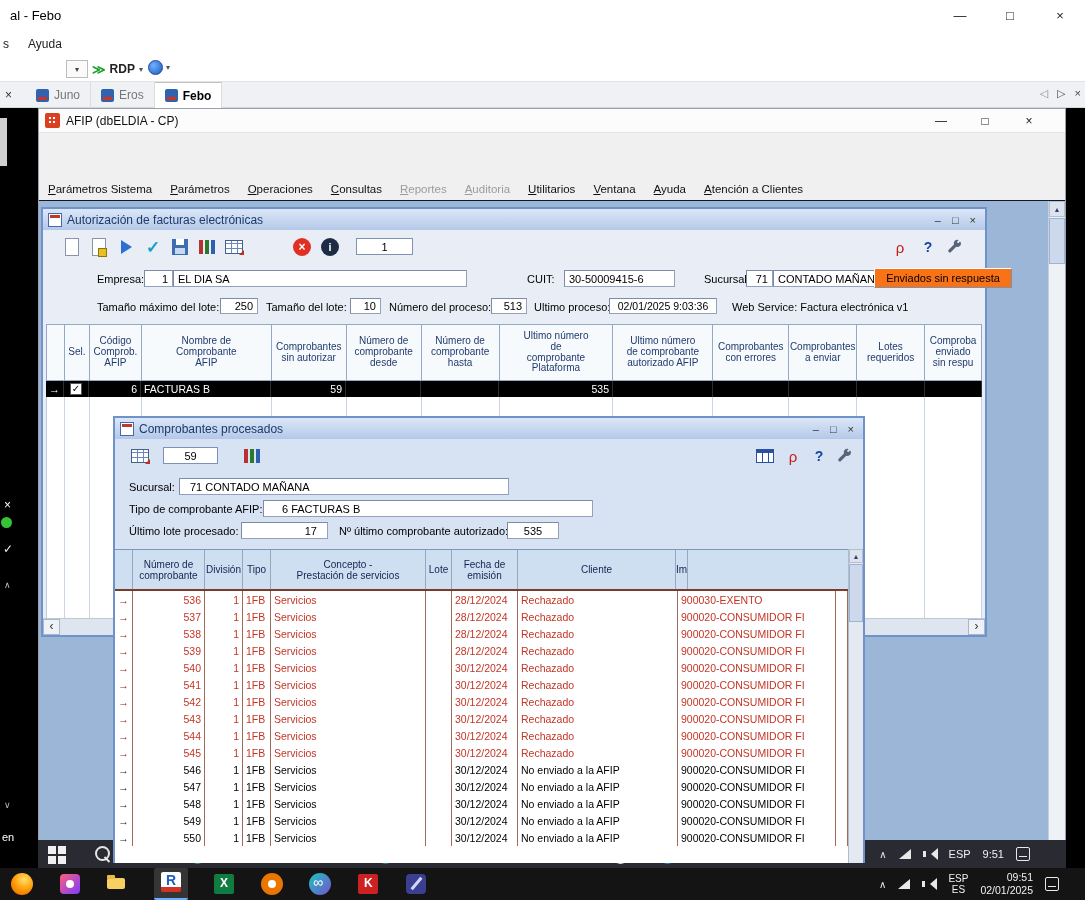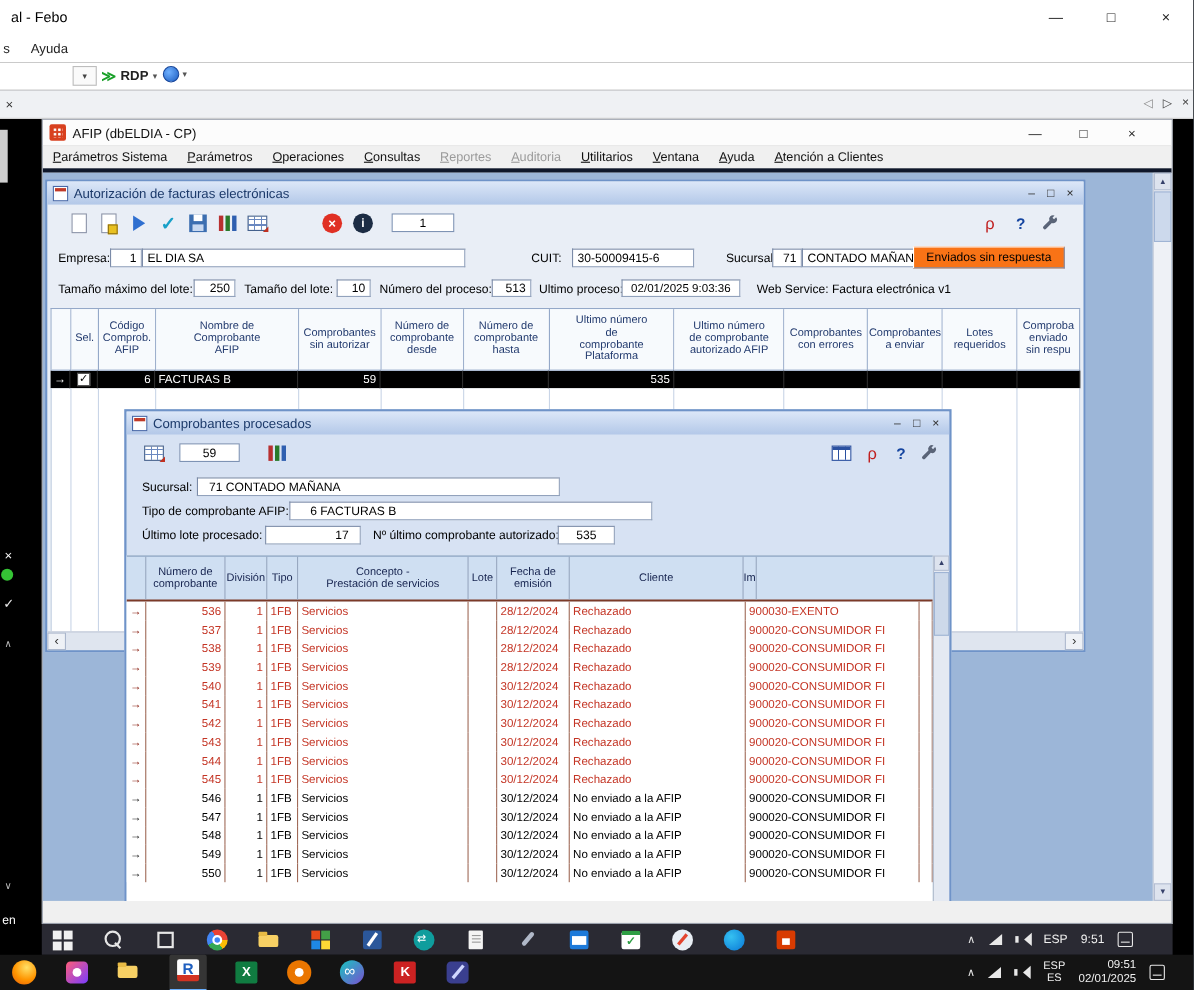--- a/index.html
+++ b/index.html
@@ -35,21 +35,21 @@
   .tab-nav { position:absolute; right:4px; top:5px; display:flex; gap:9px; font-size:11px; color:#444; }
 
   
   .afip-win { position:absolute; left:38px; top:108px; width:1028px; height:732px; background:#f0f0f0; border:1px solid #9aa0ac; }
   .afip-titlebar { height:24px; background:#fcfcfc; border-bottom:1px solid #e4e4e4; display:flex; align-items:center; gap:6px; padding-left:6px; }
   .afip-ico { width:15px; height:15px; background:#d8401f; border-radius:2px; position:relative; flex:0 0 auto; }
   .afip-ico::before { content:""; position:absolute; inset:3px; background:radial-gradient(#fff 1px, transparent 1.6px); background-size:4px 4px; }
   .afip-title { font-size:12px; color:#111; }
   .afip-controls { margin-left:auto; margin-right:14px; display:flex; }
   .afip-controls span { width:44px; text-align:center; font-size:12px; color:#222; }
-  .afip-menubar { height:24px; background:#f0f0f0; border-bottom:4px solid #0f172a; display:flex; align-items:center; gap:18px; padding-left:9px; font-size:11.5px; }
+  .afip-menubar { height:24px; background:#f0f0f0; border-bottom:1px solid #0f172a; display:flex; align-items:center; gap:18px; padding-left:9px; font-size:11.5px;margin-top:44px; }
   .mitem { color:#111; white-space:nowrap; }
   .mitem.disabled { color:#9b9b9b; }
 
   .mdi { position:relative; height:662px; background:var(--mdi-background,#9cb6d8); overflow:hidden; }
 
   .mdi-scroll { position:absolute; right:0; top:0; width:17px; height:100%; background:#eef1f6; border-left:1px solid #c7cfdd; }
   .sb-up,.sb-down { position:absolute; left:0; width:16px; height:16px; background:#dde3ee; border:1px solid #b4bed2; font-size:7px; color:#35406a; display:flex; align-items:center; justify-content:center; }
   .sb-up { top:0; } .sb-down { bottom:0; }
   .sb-thumb { position:absolute; left:0; top:17px; width:16px; height:46px; background:#ccd9ec; border:1px solid #9fb4d4; }
 
@@ -82,21 +82,21 @@
   .i-table span { width:18px; height:14px; display:block; background:#fff; border:1px solid #2a50a0;
     background-image:linear-gradient(#2a50a0 0 3px, transparent 3px), repeating-linear-gradient(90deg, transparent 0 5px, #2a50a0 5px 6px); }
   .i-error span { width:18px; height:18px; border-radius:50%; background:var(--error-icon-red,#e03024); color:#fff; font-size:12px; font-weight:bold; display:flex; align-items:center; justify-content:center; }
   .i-info span { width:18px; height:18px; border-radius:50%; background:#1c2c44; color:#fff; font-size:11px; font-weight:bold; display:flex; align-items:center; justify-content:center; }
   .i-rho { color:#c02020; font-size:15px; }
   .i-help { color:#1545a0; font-size:14px; font-weight:bold; }
 
   
   .w1 { position:absolute; left:2px; top:6px; width:946px; height:430px; background:#e9eef6; border:2px solid var(--window-border,#6f93c8); }
   .w1-tools { position:relative; height:34px; }
-  .w1-form { position:relative; height:56px; }
+  .w1-form { position:relative; height:56px;margin-left:44px; }
   .w1-grid { margin-left:3px; margin-top:4px; width:936px; }
   .w1-head { display:flex; height:57px; border-top:1px solid #94a8c8; border-left:1px solid #94a8c8; }
   .hc { border-right:1px solid #94a8c8; border-bottom:1px solid #94a8c8; background:#f7fafd; color:#223a6e; font-size:10px; line-height:1.08; display:flex; align-items:center; justify-content:center; text-align:center; white-space:pre-line; padding:1px; overflow:hidden; }
   .w1-selrow { display:flex; height:16px; background:var(--selected-row-bg,#000); color:var(--selected-row-text,#fff); font-size:10.5px; }
   .sc { border-right:1px solid #2e2e2e; display:flex; align-items:center; padding:0 3px; overflow:hidden; white-space:nowrap; }
   .sc.r { justify-content:flex-end; }
   .sel-arrow { margin:0 auto; font-size:11px; }
   .cbx { width:12px; height:12px; background:#fff; border:1px solid #555; color:#000; font-size:10px; line-height:10px; text-align:center; display:inline-block; margin:0 auto; }
   .w1-body { display:flex; height:221px; background:#fff; border-left:1px solid #bccadf; }
   .w1-body div { border-right:1px solid #c9d5e7; height:100%; }
@@ -243,20 +243,34 @@
       <span class="caret">▾</span>
     </span>
     <span class="globe-widget">
       <span class="globe-ico"></span>
       <span class="caret">▾</span>
     </span>
   </div>
 
   <div class="tab-bar">
     <span class="tab-close">×</span>
+    <div class="tabs">
+      <div class="tab">
+        <span class="tab-ico"></span>
+        <span>Juno</span>
+      </div>
+      <div class="tab">
+        <span class="tab-ico"></span>
+        <span>Eros</span>
+      </div>
+      <div class="tab active">
+        <span class="tab-ico"></span>
+        <span>Febo</span>
+      </div>
+    </div>
     <div class="tab-nav">
       <span style="color:#888">◁</span>
       <span>▷</span>
       <span>×</span>
     </div>
   </div>
 
   <div class="afip-win">
     <div class="afip-titlebar">
       <span class="afip-ico"></span>

